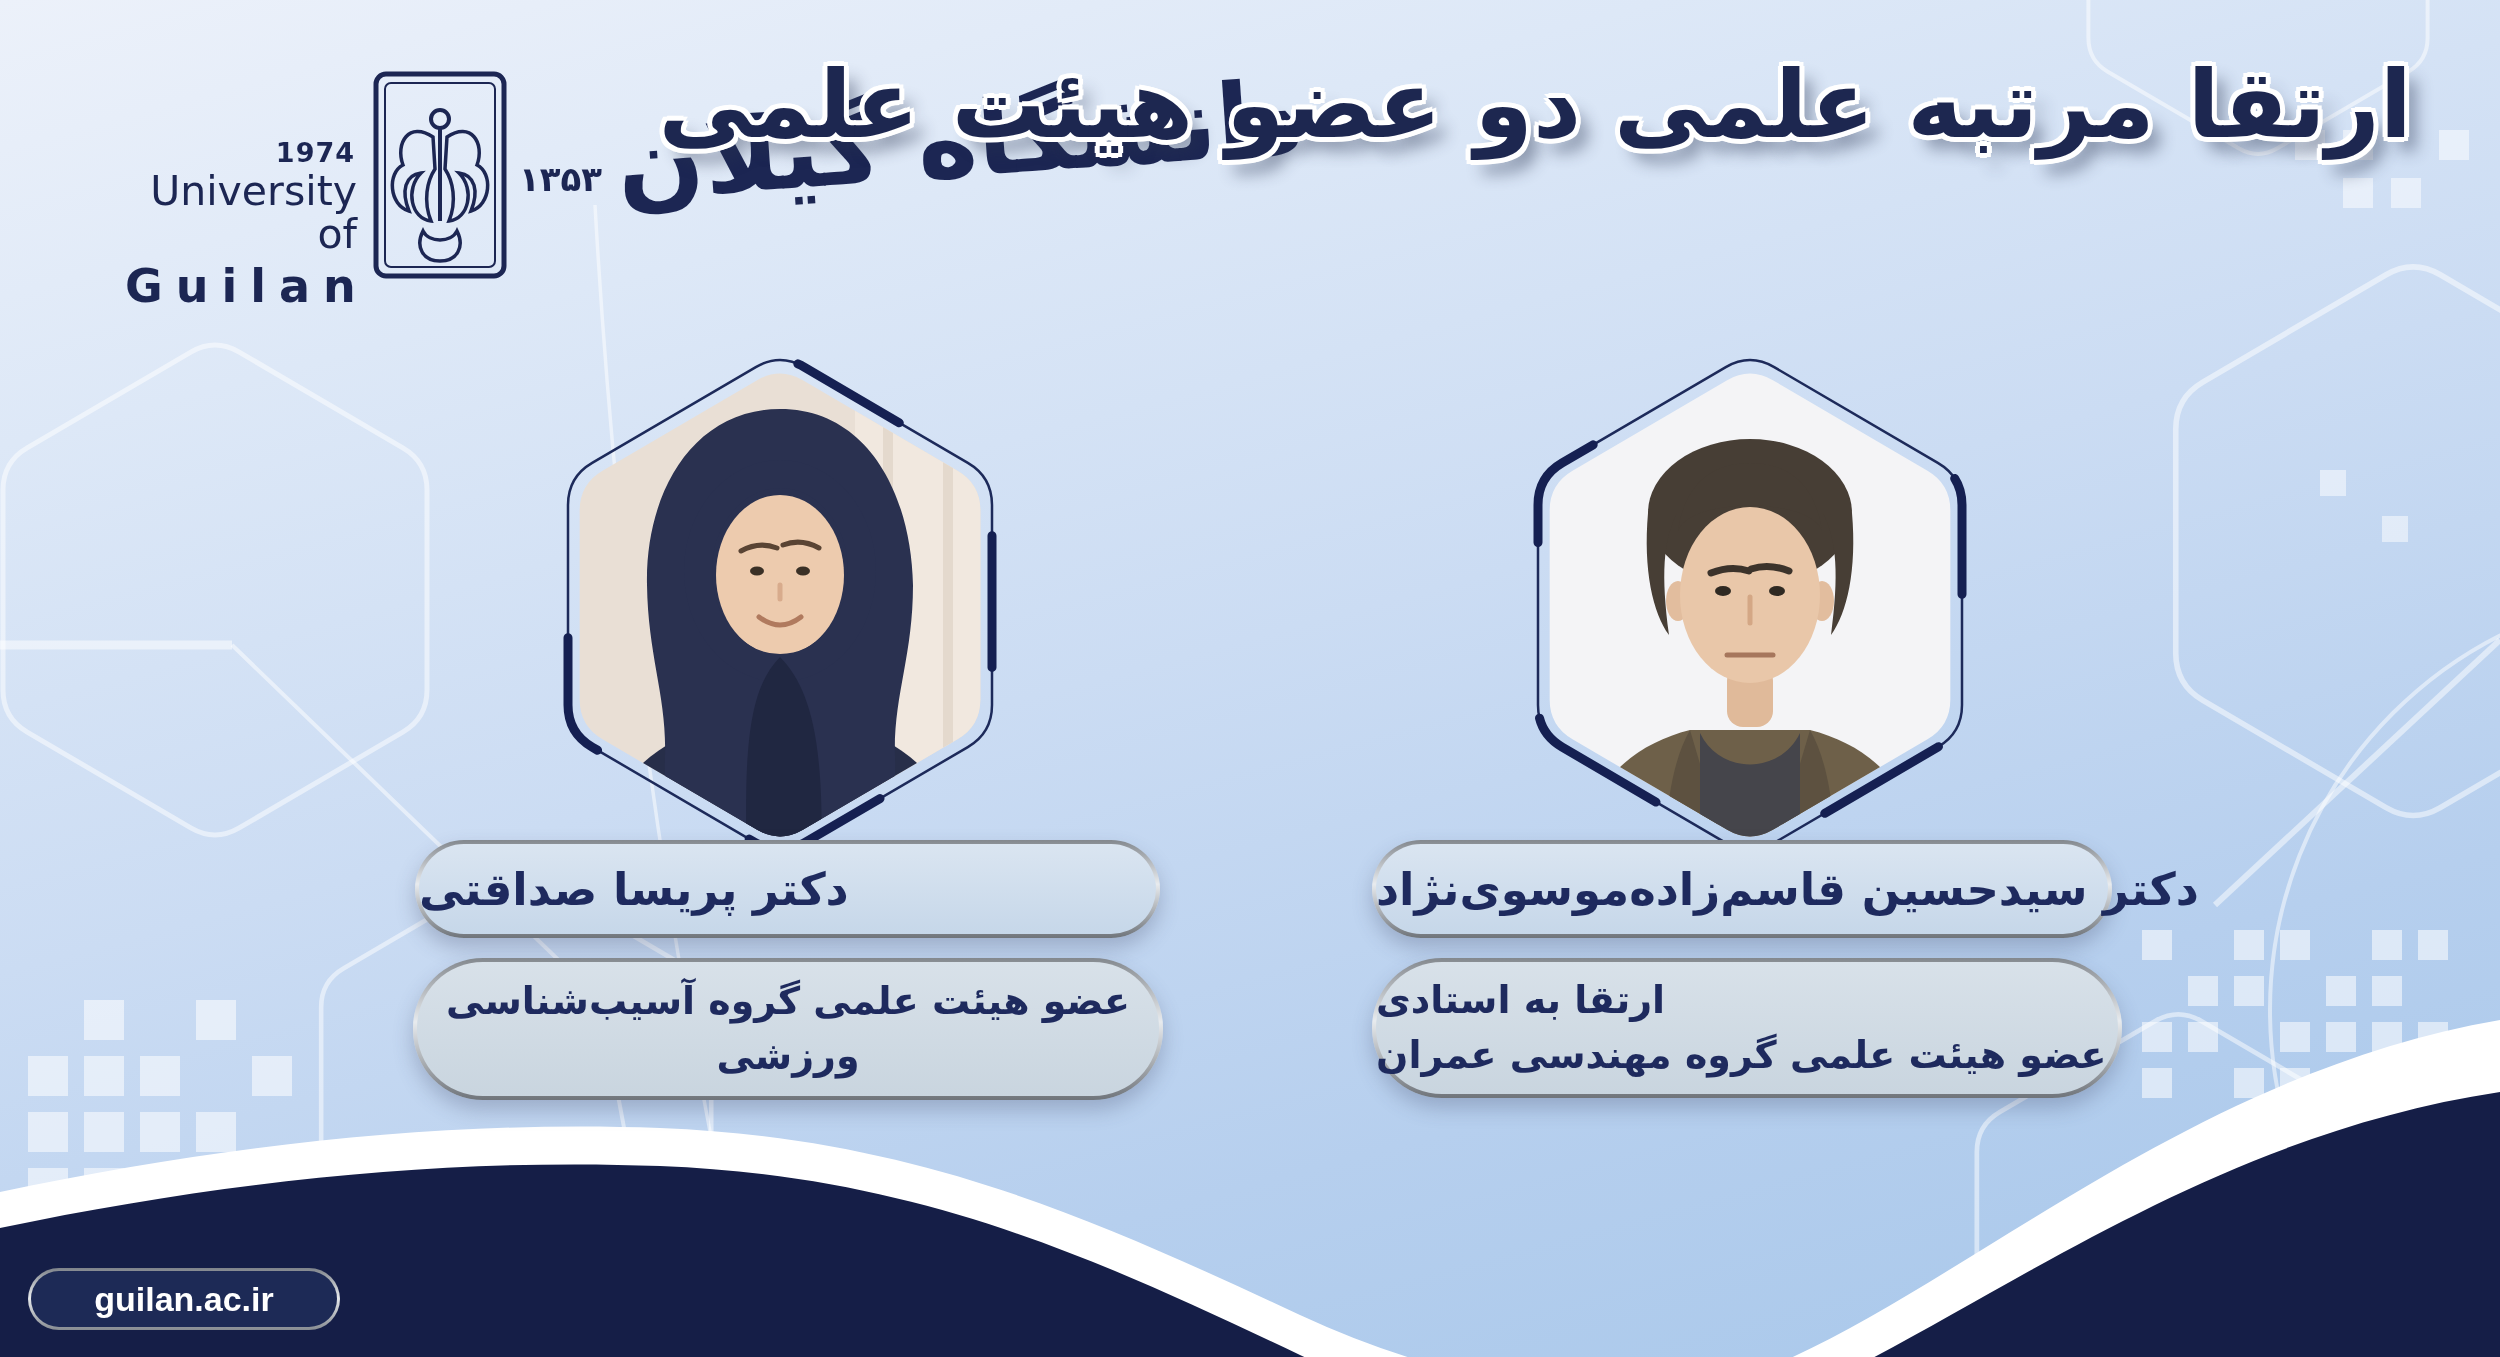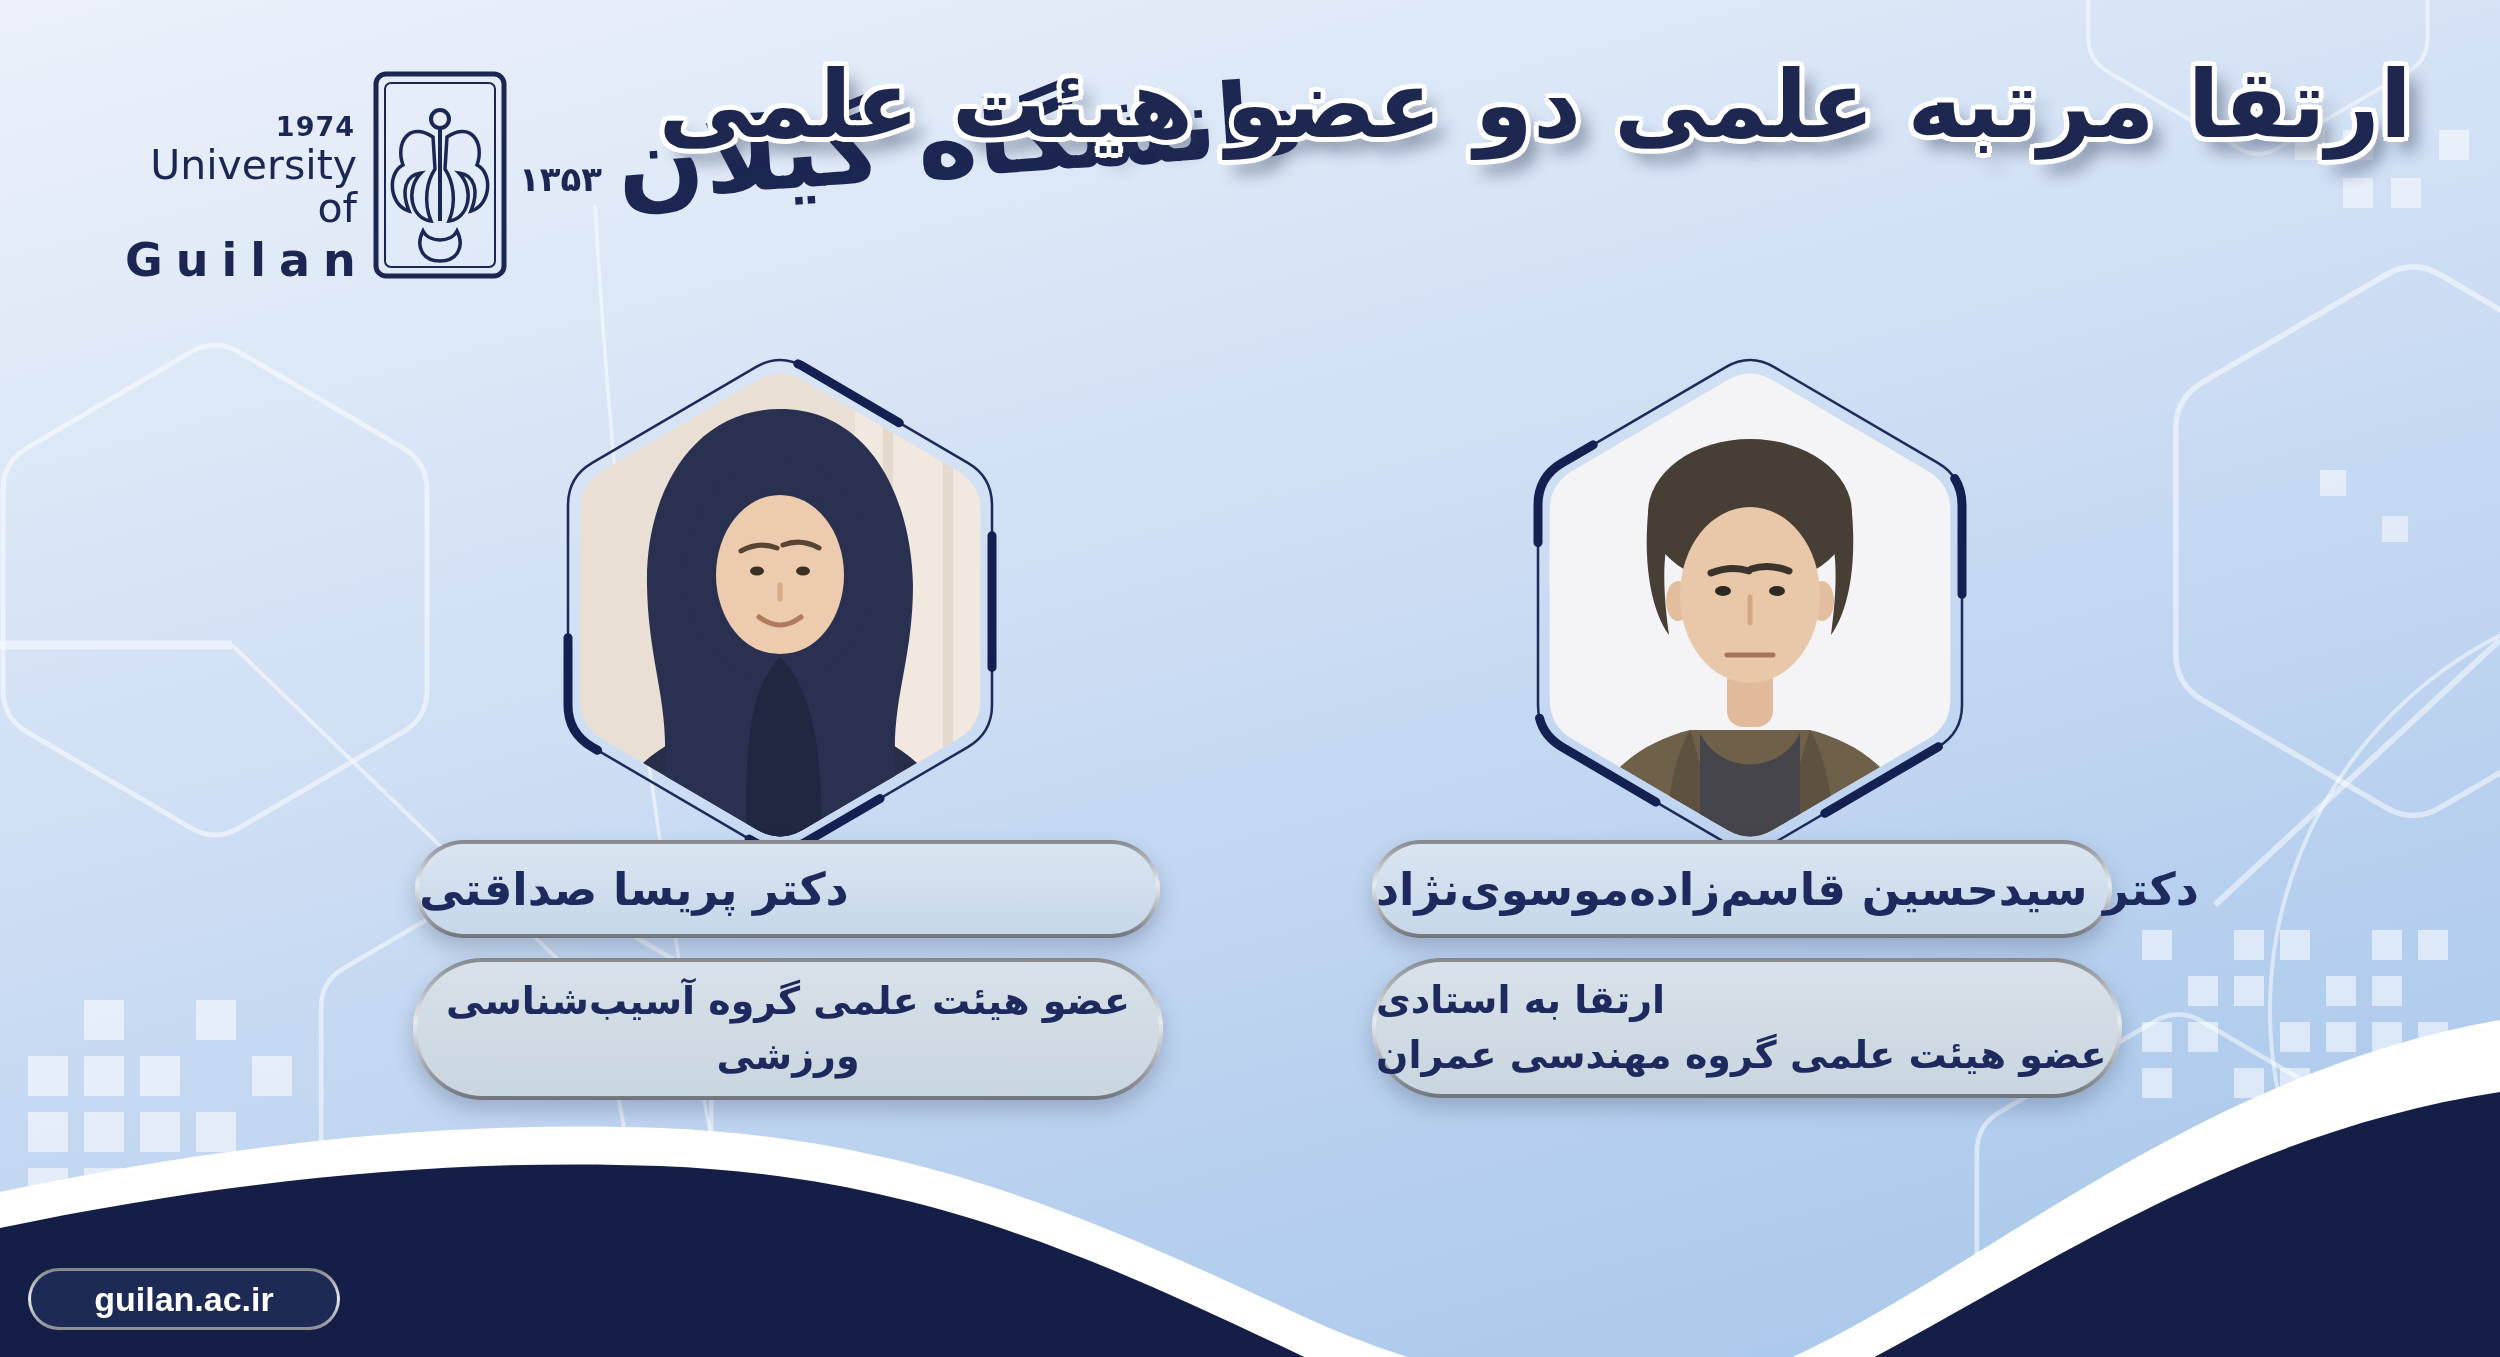--- a/index.html
+++ b/index.html
@@ -6,21 +6,21 @@
   .canvas{
     position:relative;width:2500px;height:1357px;overflow:hidden;
     background:linear-gradient(165deg,#ecf1fa 0%,#dde8f7 22%,#cbdcf3 48%,#b6cfee 75%,#a7c7ea 100%);
     font-family:"DejaVu Sans",sans-serif;
   }
   svg{display:block}
   .abs{position:absolute}
 
   
   .logo{left:125px;top:55px;display:flex;align-items:flex-start;color:#1c2653}
-  .logo-en{margin-top:56px;text-align:right;width:232px}
+  .logo-en{margin-top:82px;text-align:right;width:232px}
   .logo-year-en{font-size:27px;font-weight:bold;letter-spacing:1px;margin-right:2px}
   .logo-line1{font-size:41px;line-height:1.05;margin-top:2px}
   .logo-line2{font-size:46px;font-weight:bold;letter-spacing:13px;line-height:1.15;margin-top:4px}
   .emblem{margin:14px 0 0 14px}
   .logo-year-fa{font-size:34px;font-weight:bold;margin:104px 0 0 10px;direction:rtl}
   .logo-name-fa{font-size:102px;font-weight:bold;margin:26px 0 0 14px;direction:rtl;
     transform:rotate(-4deg);white-space:nowrap}
 
   .page-title{
     top:50px;right:88px;direction:rtl;white-space:nowrap;

